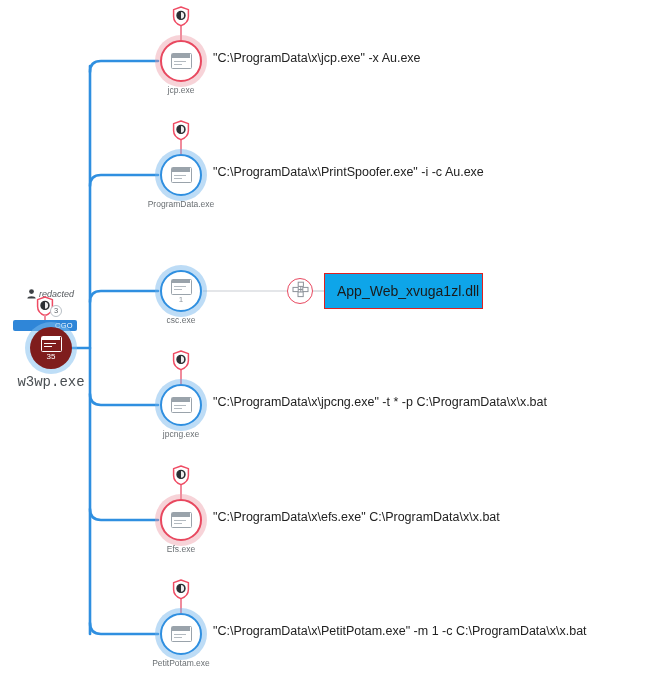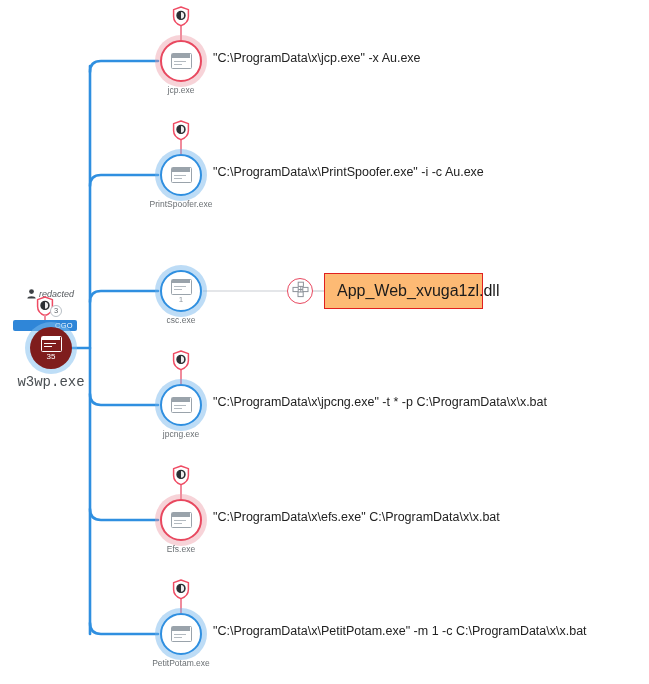--- a/index.html
+++ b/index.html
@@ -222,26 +222,26 @@
     border: 1.4px solid #e8485f;
     background: #ffffff;
     box-sizing: border-box;
     display: flex;
     align-items: center;
     justify-content: center;
   }
   .dll-box {
     position: absolute;
     border: 1.6px solid #e02020;
-    background: #fdba74;
+    background: #0ea5e9;
     box-sizing: border-box;
     display: flex;
     align-items: center;
     padding: 13px 12px;
-    font-size: 16px;
+    font-size: 14px;
     color: #1b1b1b;
     white-space: nowrap;
   }
 </style>
 </head>
 <body>
 
 <div id="canvas">
 
   <svg id="connectors" viewBox="0 0 649 684" width="649" height="684">
@@ -345,21 +345,21 @@
       </span>
     </div>
     <div class="node-circle blue">
       <div class="win-icon">
         <div class="frame"></div>
           <div class="bar"></div>
         <div class="ln ln1"></div>
           <div class="ln ln2"></div>
       </div>
     </div>
-    <div class="node-label">PrintSpoofer.exe</div>
+    <div class="node-label">ProgramData.exe</div>
   </div>
   <div class="cmdline" style="left:213px; top:165px;">"C:\ProgramData\x\PrintSpoofer.exe"  -i -c Au.exe</div>
 
   <div class="node" style="left:181px; top:291px;">
     <div class="node-circle blue">
       <div class="win-icon">
         <div class="frame"></div>
           <div class="bar"></div>
         <div class="ln ln1"></div>
           <div class="ln ln2"></div>

